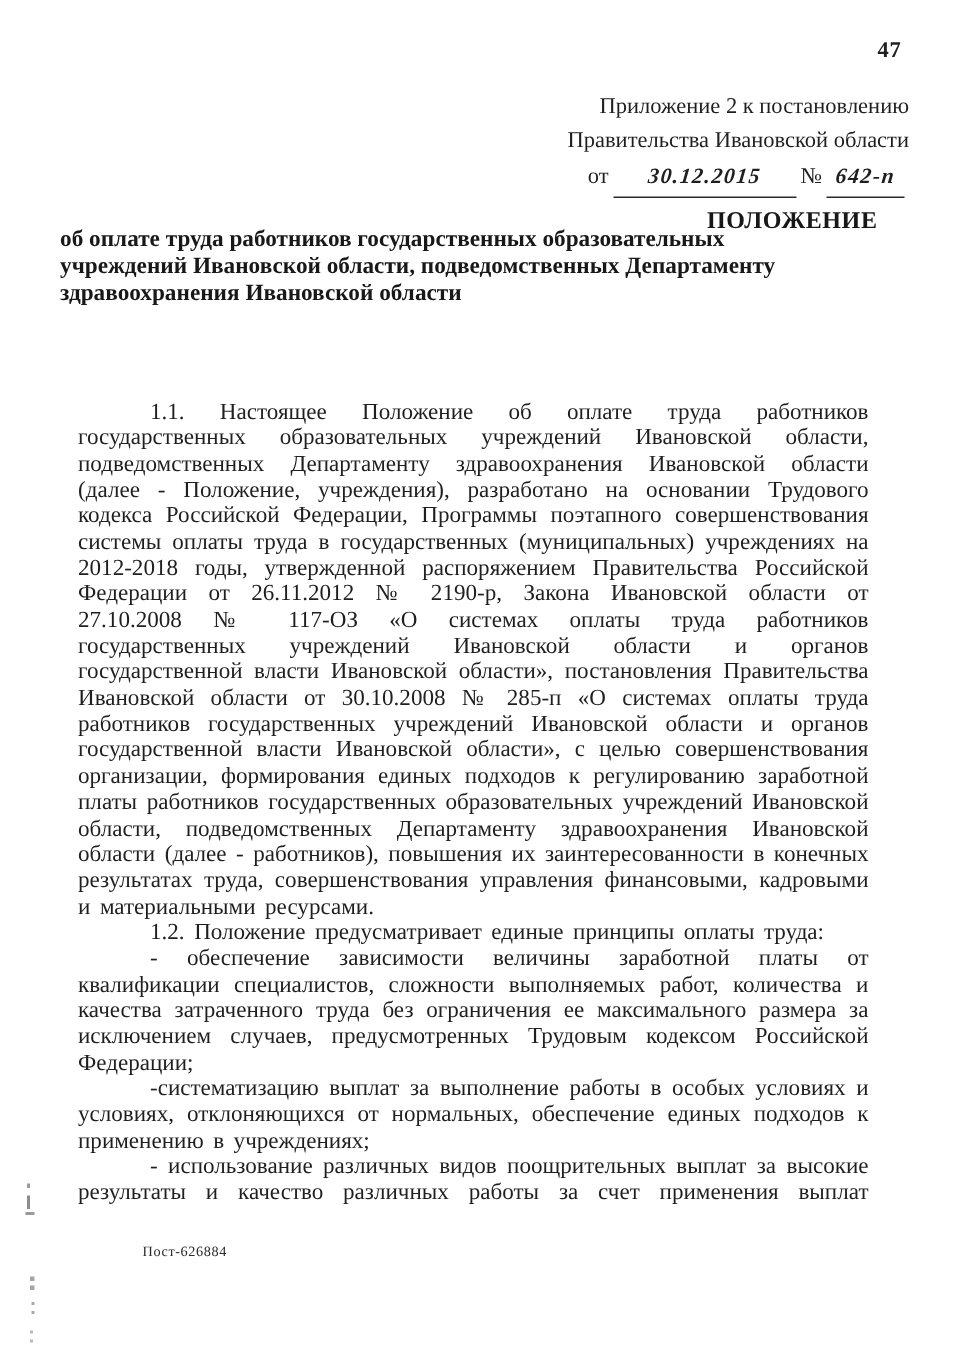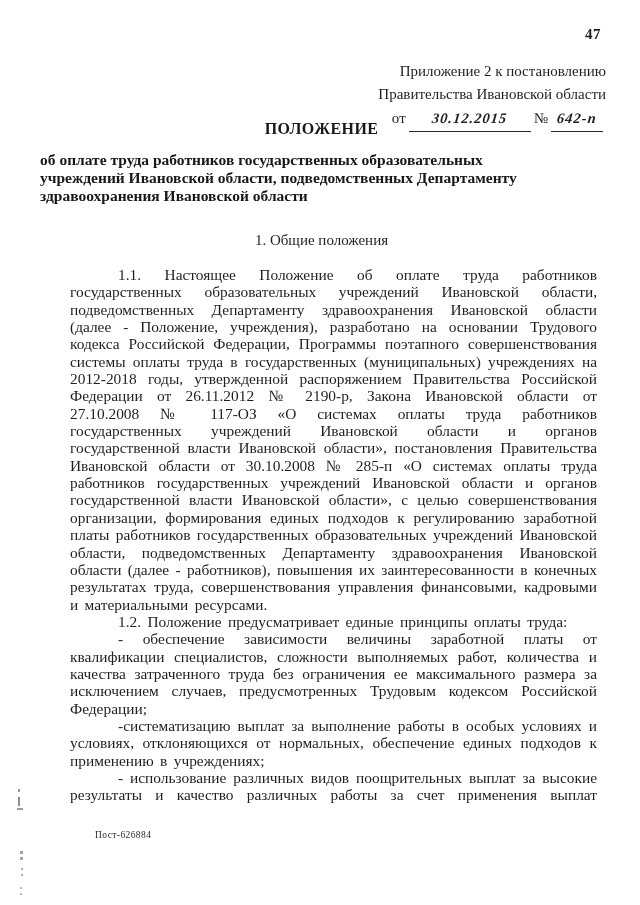--- a/index.html
+++ b/index.html
@@ -18,32 +18,32 @@
     display:inline-block;border-bottom:1.4px solid #2a2a2a;text-align:center;
     vertical-align:baseline;margin:0 3px;
   }
   .u-date{width:122px;}
   .u-num{width:52px;}
   .hand{
     font-style:italic;font-weight:600;font-size:14.5px;letter-spacing:1px;
     display:inline-block;transform:skewX(-6deg);padding-bottom:1px;
   }
   .title{
-    position:absolute;top:120px;left:58px;width:527px;text-align:center;
+    position:absolute;top:139px;left:58px;width:527px;text-align:right;
     font-weight:700;font-size:16px;letter-spacing:.4px;color:#181818;
   }
   .subtitle{
     position:absolute;top:151px;left:40px;width:563px;text-align:left;
     font-weight:700;font-size:15.5px;line-height:18.2px;color:#181818;
   }
   .section-title{
     position:absolute;top:232px;left:58px;width:527px;text-align:center;font-size:15px;
   }
   .body-text{
-    position:absolute;top:266px;left:70px;width:527px;
+    position:absolute;top:266px;left:52px;width:527px;
     font-size:15.4px;line-height:17.35px;text-align:justify;word-spacing:2.5px;
   }
   .body-text p{margin:0;text-indent:48px;}
   .continues{text-align-last:justify;}
   .footer-code{
     position:absolute;top:830px;left:95px;font-size:9.5px;letter-spacing:.4px;color:#2a2a2a;text-align:right;
   }
   .scan-bar{
     position:absolute;right:0;top:637px;width:8px;height:268px;background:#1d312e;
   }
@@ -74,21 +74,20 @@
   </div>
 
   <div class="title">ПОЛОЖЕНИЕ</div>
 
   <div class="subtitle">
     <div>об оплате труда работников государственных образовательных</div>
     <div>учреждений Ивановской области, подведомственных Департаменту</div>
     <div>здравоохранения Ивановской области</div>
   </div>
 
-  <div class="section-title">1. Общие положения</div>
 
   <div class="body-text">
     <p>1.1. Настоящее Положение об оплате труда работников государственных образовательных учреждений Ивановской области, подведомственных Департаменту здравоохранения Ивановской области (далее - Положение, учреждения), разработано на основании Трудового кодекса Российской Федерации, Программы поэтапного совершенствования системы оплаты труда в государственных (муниципальных) учреждениях на 2012-2018 годы, утвержденной распоряжением Правительства Российской Федерации от 26.11.2012 № 2190-р, Закона Ивановской области от 27.10.2008 № 117-ОЗ «О системах оплаты труда работников государственных учреждений Ивановской области и органов государственной власти Ивановской области», постановления Правительства Ивановской области от 30.10.2008 № 285-п «О системах оплаты труда работников государственных учреждений Ивановской области и органов государственной власти Ивановской области», с целью совершенствования организации, формирования единых подходов к регулированию заработной платы работников государственных образовательных учреждений Ивановской области, подведомственных Департаменту здравоохранения Ивановской области (далее - работников), повышения их заинтересованности в конечных результатах труда, совершенствования управления финансовыми, кадровыми и материальными ресурсами.</p>
     <p>1.2. Положение предусматривает единые принципы оплаты труда:</p>
     <p>- обеспечение зависимости величины заработной платы от квалификации специалистов, сложности выполняемых работ, количества и качества затраченного труда без ограничения ее максимального размера за исключением случаев, предусмотренных Трудовым кодексом Российской Федерации;</p>
     <p>-систематизацию выплат за выполнение работы в особых условиях и условиях, отклоняющихся от нормальных, обеспечение единых подходов к применению в учреждениях;</p>
     <p class="continues">- использование различных видов поощрительных выплат за высокие результаты и качество различных работы за счет применения выплат</p>
   </div>
 
   <div class="footer-code">Пост-626884</div>

